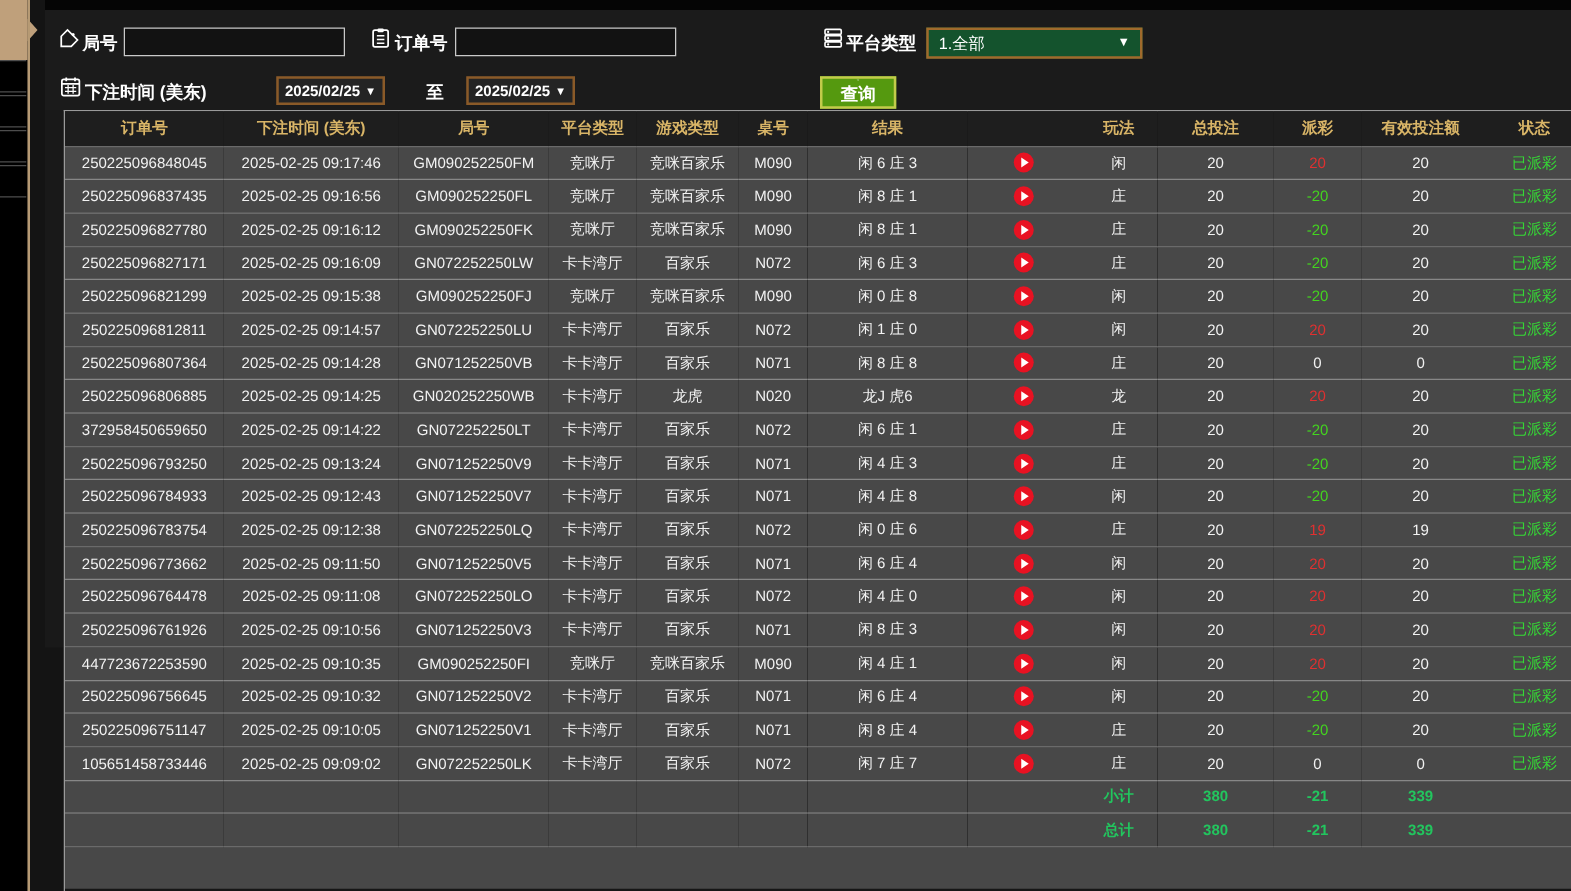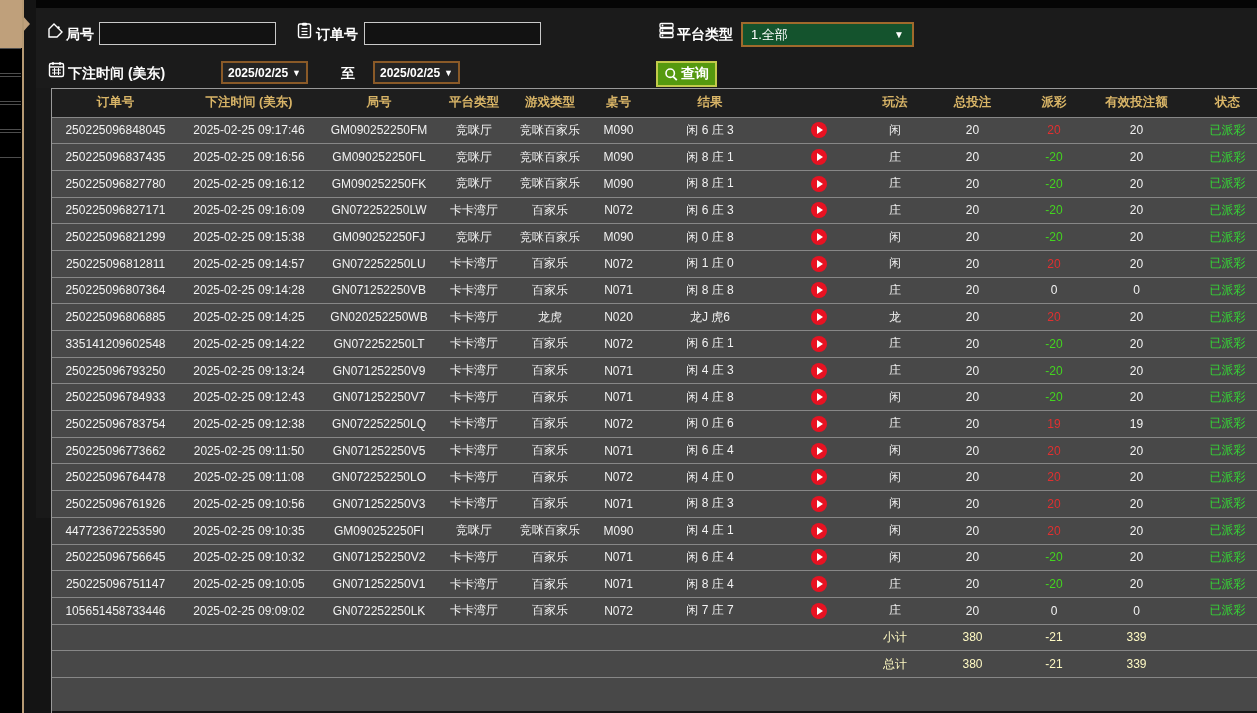--- a/index.html
+++ b/index.html
@@ -31,31 +31,31 @@
   .date-btn { position:absolute; height:23px; width:87px; background:#242424;
     border:2px solid #8a5a28; color:#fff; font-size:12px; font-weight:bold;
     display:flex; align-items:center; justify-content:center; gap:4px; cursor:pointer; }
   .date-btn .caret { font-size:9px; }
   .platform-select { position:absolute; height:25px; width:173px; background:#14532d;
     border:2px solid #a06a2c; color:#fff; font-size:13px; display:flex; align-items:center;
     padding:0 8px; cursor:pointer; }
   .platform-select .caret { margin-left:auto; font-size:10px; color:#fff; }
   .query-btn { position:absolute; height:26px; width:61px; background:#55990f;
     border:2px solid #c2cb4b; color:#fff; font-size:14px; font-weight:bold;
-    display:flex; align-items:center; justify-content:center; gap:2px; cursor:pointer; }
+    display:flex; align-items:center; justify-content:center; gap:2px; cursor:pointer;flex-direction:column; }
 
   
   #table-wrap { position:absolute; left:15px; top:88px; width:1219px; height:625px;
     background:#161616; border-left:1px solid #9a9a9a; border-top:1px solid #9a9a9a; }
   table { border-collapse:collapse; table-layout:fixed; width:1219px; }
   th { height:28px; background:#1e1e1e; color:#d9b567; font-size:12.5px; font-weight:bold;
     text-align:center; white-space:nowrap; overflow:hidden; }
   td { height:26.7px; background:#484848; color:#f2f2f2; font-size:12px; text-align:center;
     border-top:1px solid #878787; white-space:nowrap; overflow:hidden; }
-  tr.summary td { color:#fef9c3; font-weight:normal; }
+  tr.summary td { color:#22c55e; font-weight:bold; }
   tr.filler td { height:34px; }
   td.payout-pos { color:#e03030; }
   td.payout-neg { color:#43d41f;margin-top:31px; }
   td.payout-zero { color:#f2f2f2; }
   td.status { color:#35d835; }
   .play-btn { display:inline-block; width:16px; height:16px; border-radius:50%;
     background:#e81222; position:relative; cursor:pointer; vertical-align:middle; }
   .play-btn:after { content:""; position:absolute; left:6px; top:4px;
     border-top:4px solid transparent; border-bottom:4px solid transparent; border-left:6px solid #fff; }
 </style>
@@ -295,21 +295,21 @@
               <td>N020</td>
               <td>龙J 虎6</td>
               <td><span class="play-btn"></span></td>
               <td>龙</td>
               <td>20</td>
               <td class="payout-pos">20</td>
               <td>20</td>
               <td class="status">已派彩</td>
             </tr>
             <tr>
-              <td>335141209602548</td>
+              <td>372958450659650</td>
               <td>2025-02-25 09:14:22</td>
               <td>GN072252250LT</td>
               <td>卡卡湾厅</td>
               <td>百家乐</td>
               <td>N072</td>
               <td>闲 6 庄 1</td>
               <td><span class="play-btn"></span></td>
               <td>庄</td>
               <td>20</td>
               <td class="payout-neg">-20</td>

